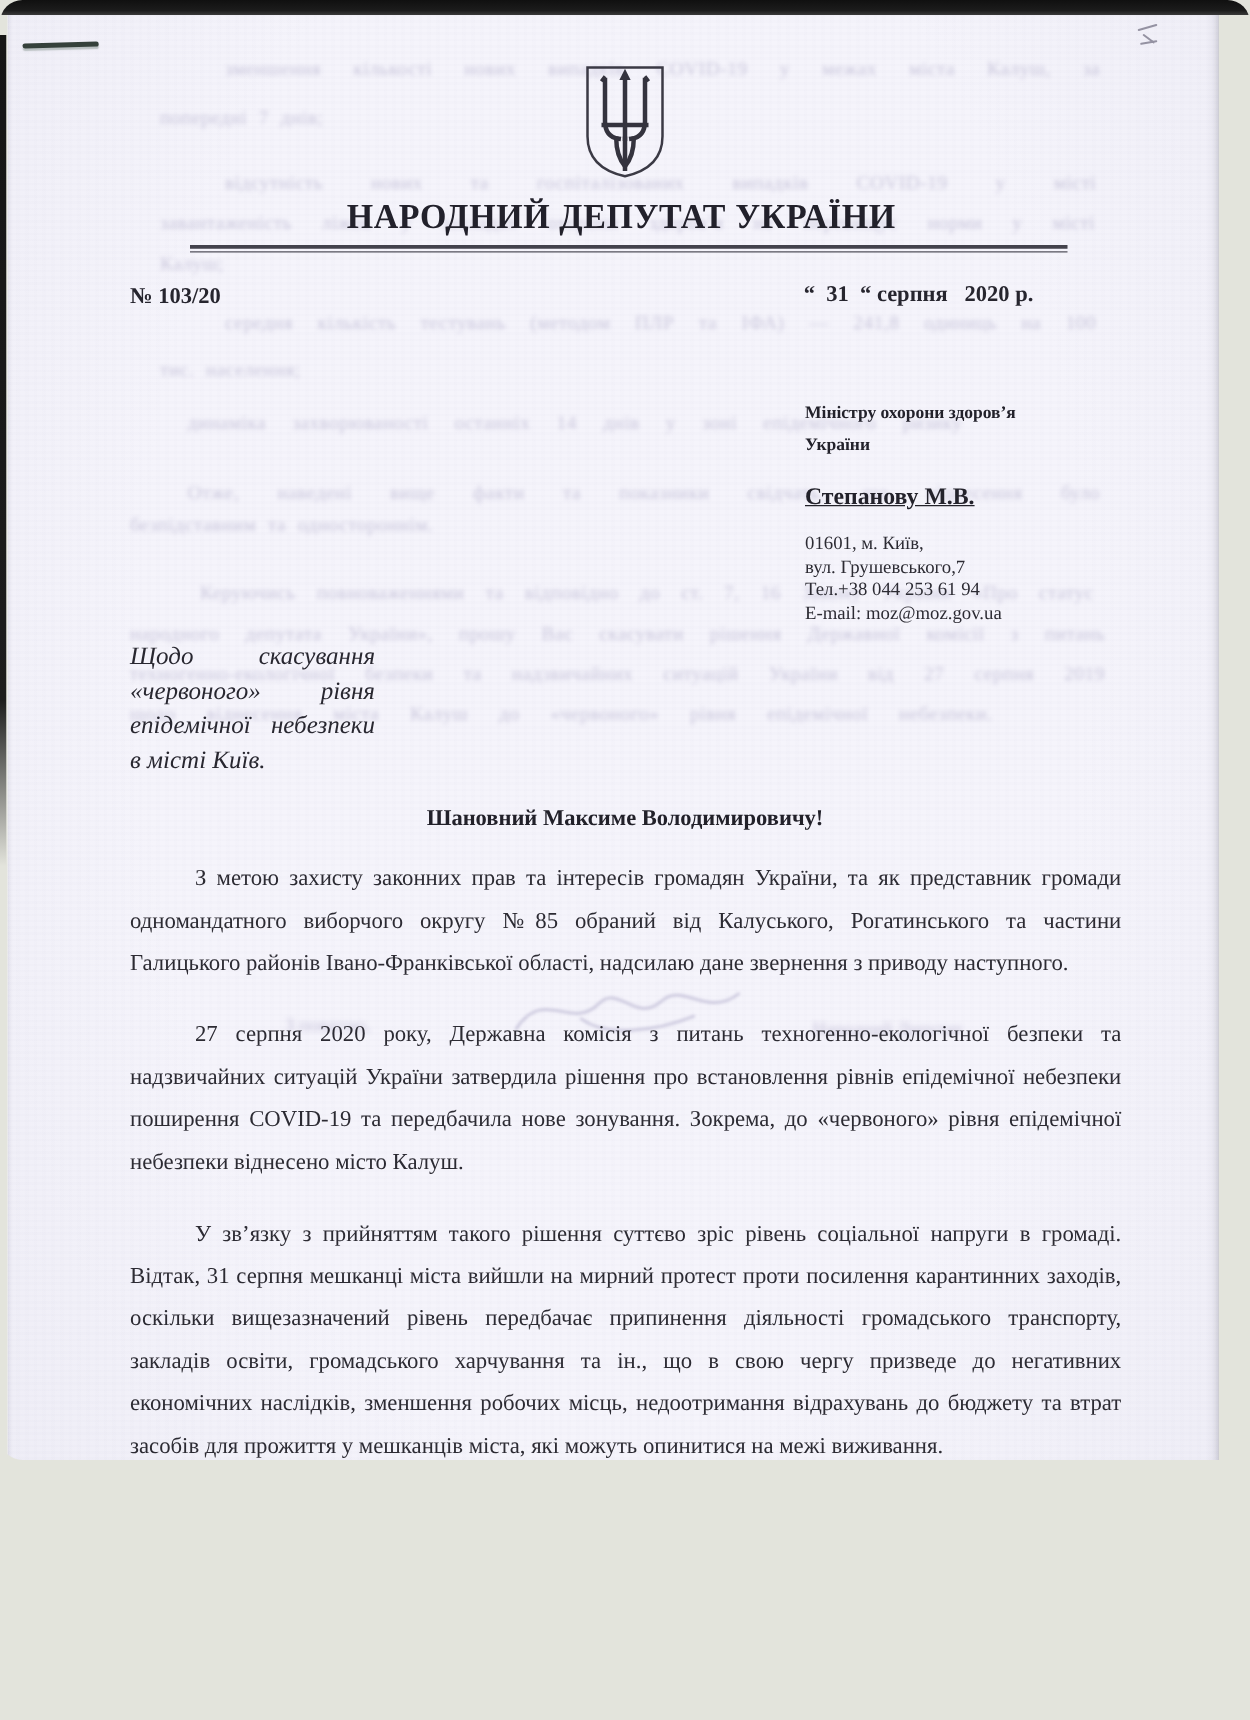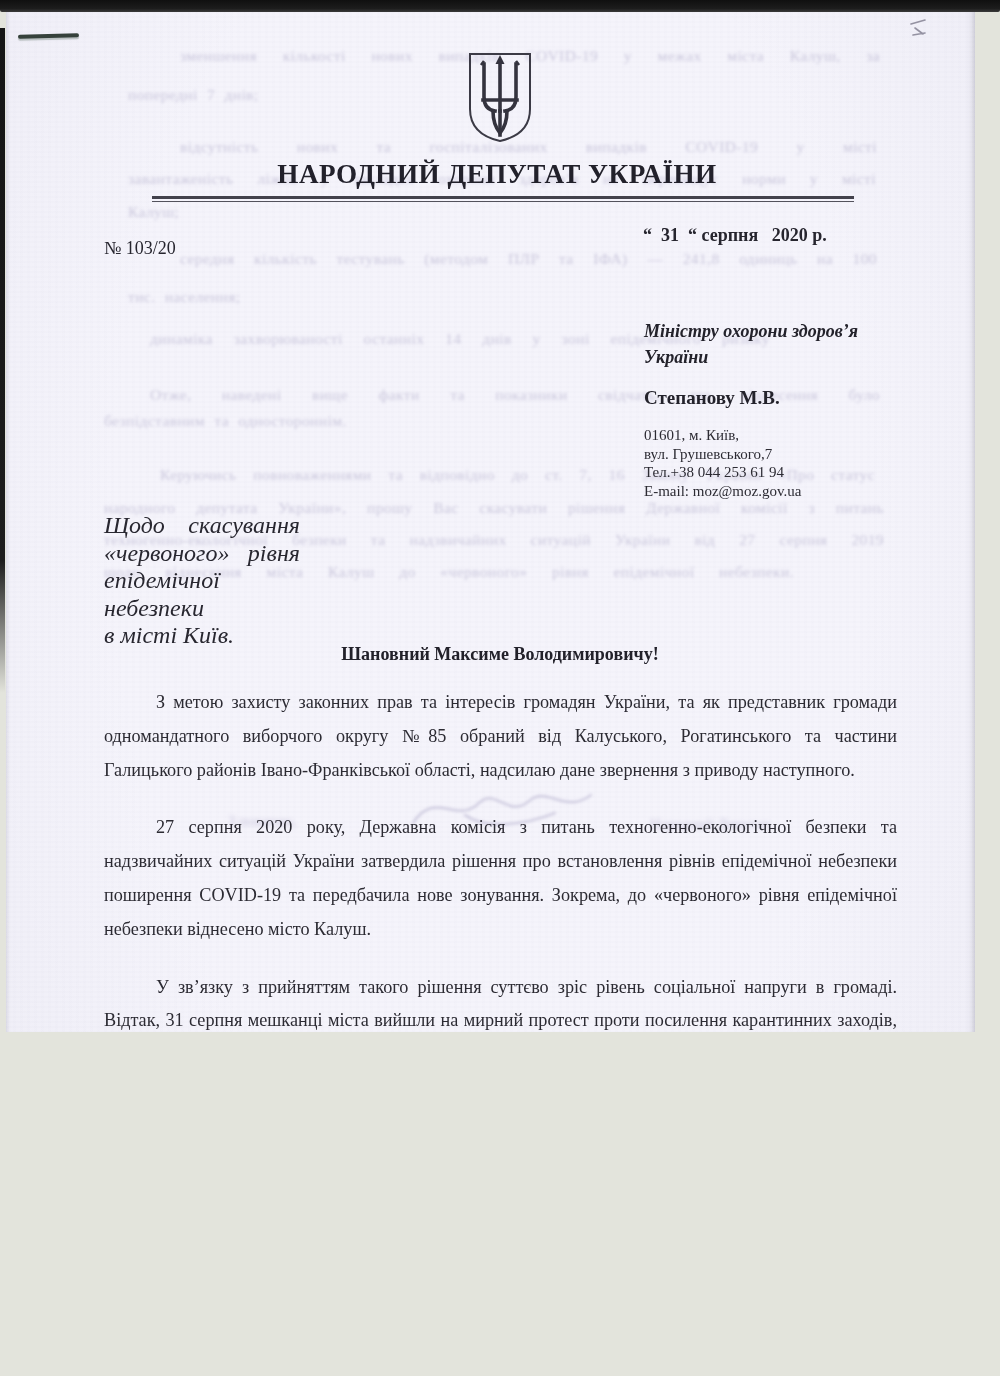--- a/index.html
+++ b/index.html
@@ -1,17 +1,17 @@
 <!DOCTYPE html>
 <html><head>
 <meta charset="utf-8">
 <style>
   html,body{margin:0;padding:0;}
   body{width:1000px;height:1376px;background:#e3e4dc;font-family:"Liberation Serif",serif;overflow:hidden;}
-  #screenshot{position:relative;width:1000px;height:1032px;overflow:hidden;}
+  #screenshot{position:relative;width:1000px;height:1168px;overflow:hidden;border-radius:18px;}
 
   
   .page{
     position:absolute;left:6px;top:11px;width:969px;height:1347px;
     background:radial-gradient(ellipse at 50% 38%, #f5f4fb 55%, #eeedf6 92%, #e9e8f1 100%);
     box-shadow:inset -7px 0 9px -7px rgba(40,40,60,.28), inset 0 -5px 8px -5px rgba(40,40,60,.18), inset 4px 0 6px -5px rgba(40,40,60,.18);
   }
   .texture{
     position:absolute;inset:0;pointer-events:none;
     background-image:
@@ -26,32 +26,32 @@
 
   
   .ghost{position:absolute;color:#8d87b0;opacity:.40;filter:blur(1.7px);font-size:15.5px;letter-spacing:.4px;word-spacing:5px;text-align:justify;text-align-last:justify;line-height:18px;white-space:nowrap;overflow:hidden;}
   .ghost.short{text-align:left;text-align-last:left;}
   .ghost-sig{position:absolute;color:#968fb8;opacity:.45;filter:blur(2.1px);font-size:15px;white-space:nowrap;}
 
   
   .emblem{position:absolute;left:467px;top:51px;}
   .lh-title{position:absolute;left:0;top:158px;width:994px;text-align:center;font-weight:bold;font-size:28px;letter-spacing:.5px;color:#22212b;transform:scaleX(.97);}
   .lh-rule{position:absolute;left:152px;top:196px;width:702px;height:6px;border-top:3px solid #43424c;border-bottom:1px solid #53525c;box-sizing:border-box;}
-  .refnum{position:absolute;left:104px;top:238px;font-weight:normal;font-size:18px;color:#26252e;}
+  .refnum{position:absolute;left:104px;top:226px;font-weight:bold;font-size:18px;color:#26252e;}
   .docdate{position:absolute;left:643px;top:225px;font-weight:bold;font-size:18px;color:#26252e;text-align:center;}
 
   
   .recipient{position:absolute;left:644px;top:318px;width:252px;color:#23222b;}
-  .recipient .to{font-weight:bold;font-size:18px;line-height:26px;font-style:italic;}
-  .recipient .name{font-weight:bold;font-size:19px;margin-top:17px;}
+  .recipient .to{font-weight:bold;font-size:14px;line-height:26px;}
+  .recipient .name{font-weight:bold;font-size:19px;margin-top:17px;text-decoration:underline;}
   .recipient .addr{font-size:15px;line-height:18.5px;margin-top:17px;color:#2c2b33;}
   .u{}
 
   
-  .subject{position:absolute;left:104px;top:512px;width:196px;font-style:italic;font-size:24px;line-height:27.5px;color:#282730;}
+  .subject{position:absolute;left:104px;top:512px;width:196px;font-style:italic;font-size:20px;line-height:27.5px;color:#282730;}
   .subject .jline{text-align:justify;text-align-last:justify;}
 
   
   .salutation{position:absolute;left:0;top:644px;width:1000px;text-align:center;font-weight:bold;font-size:18px;color:#22212a;}
   .bodytext{position:absolute;left:104px;top:686px;width:793px;font-size:18.2px;line-height:33.8px;text-align:justify;color:#2c2b33;}
   .bodytext p{margin:0 0 24px 0;text-indent:52px;}
 
   .penmark{position:absolute;}
 </style>
 </head>

